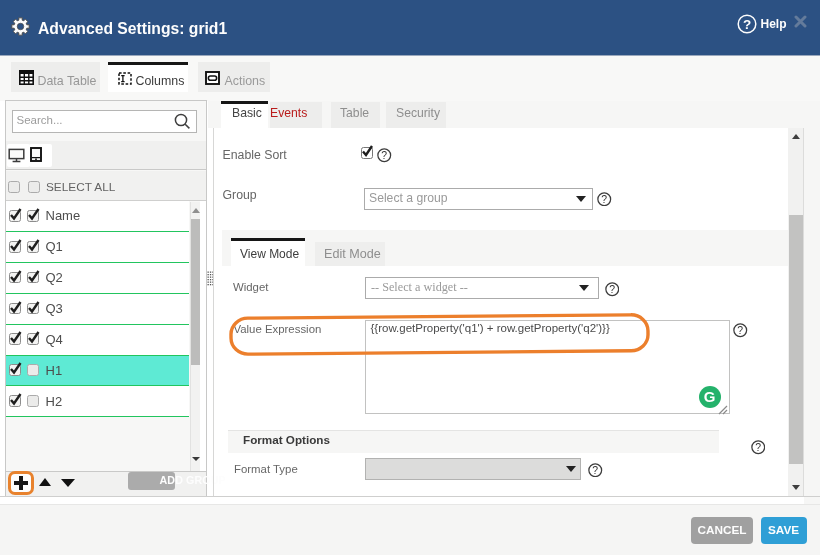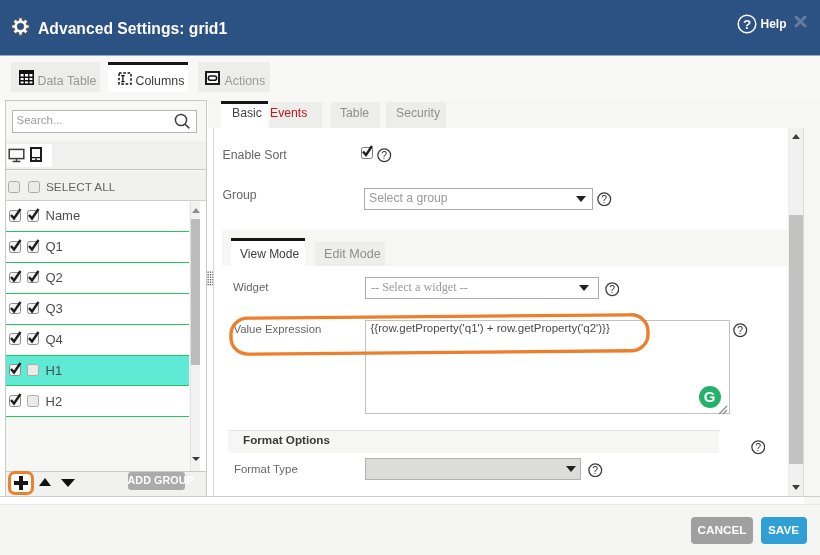--- a/index.html
+++ b/index.html
@@ -171,21 +171,21 @@
   <div class="abs" style="left:192px; top:456.5px; width:0; height:0; border-left:4.2px solid transparent; border-right:4.2px solid transparent; border-top:4.6px solid #383838;"></div>
 
   <div class="abs" style="left:200px; top:201px; width:6px; height:270px; background:#fff;"></div>
 
   <div class="abs" style="left:6px; top:471px; width:200px; height:24.5px; background:#f1f1f0; border-top:1px solid #c9c9c8;"></div>
   <div class="abs" style="left:8px; top:470.5px; width:26px; height:24.5px; background:#fdfdfd; border:3.2px solid #e8822d; border-radius:7px;"></div>
   <div class="abs" style="left:13.8px; top:480.6px; width:14.4px; height:4.5px; background:#161616;"></div>
   <div class="abs" style="left:18.7px; top:475.6px; width:4.5px; height:14.5px; background:#161616;"></div>
   <div class="abs" style="left:38.5px; top:478px; width:0; height:0; border-left:6.8px solid transparent; border-right:6.8px solid transparent; border-bottom:8.8px solid #111;"></div>
   <div class="abs" style="left:60.5px; top:478.5px; width:0; height:0; border-left:7.8px solid transparent; border-right:7.8px solid transparent; border-top:8.8px solid #111;"></div>
-  <div class="abs" style="left:127.5px; top:472px; width:57px; height:17.8px; background:#ababab; border-radius:3px; color:#fdfdfd; font-size:10.7px; white-space:nowrap; letter-spacing:0.1px; font-weight:bold; text-align:center; line-height:17.8px;">ADD GROUP</div>
+  <div class="abs" style="left:127.5px; top:472px; width:47px; height:17.8px; background:#ababab; border-radius:3px; color:#fdfdfd; font-size:10.7px; white-space:nowrap; letter-spacing:0.1px; font-weight:bold; text-align:center; line-height:17.8px;padding-left:32px;">ADD GROUP</div>
 
   <svg class="abs" style="left:207px; top:270.5px;" width="7" height="15" viewBox="0 0 7 15">
     <g fill="#555">
       <rect x="0.5" y="0.5" width="1.3" height="1.3"></rect>
         <rect x="2.9" y="0.5" width="1.3" height="1.3"></rect>
         <rect x="5.3" y="0.5" width="1.3" height="1.3"></rect>
       <rect x="0.5" y="3" width="1.3" height="1.3"></rect>
         <rect x="2.9" y="3" width="1.3" height="1.3"></rect>
         <rect x="5.3" y="3" width="1.3" height="1.3"></rect>
       <rect x="0.5" y="5.5" width="1.3" height="1.3"></rect>

